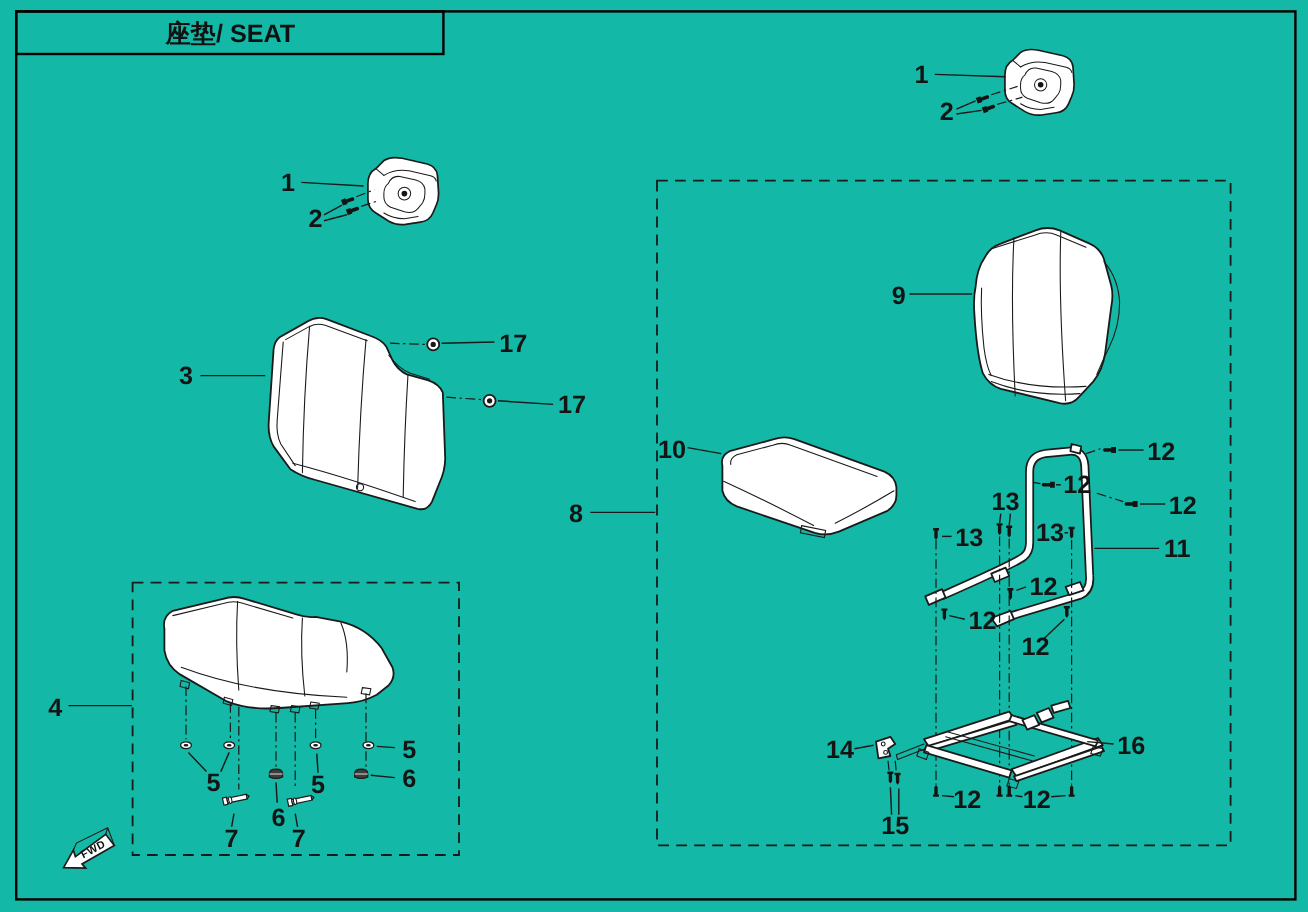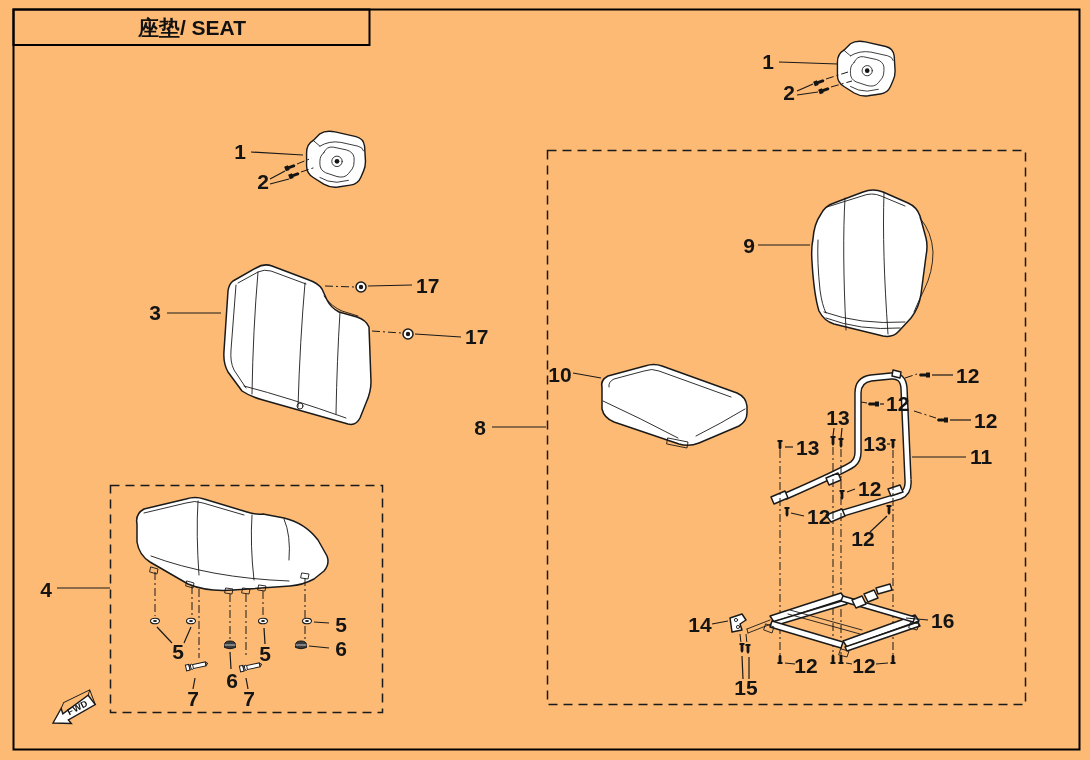--- a/index.html
+++ b/index.html
@@ -1,16 +1,16 @@
 <!DOCTYPE html>
 <html><head>
 <meta charset="utf-8">
 <style>
   html,body{margin:0;padding:0;background:#fff;}
-  #stage{position:relative;width:1090px;height:760px;background:#fdba74;overflow:hidden;}
+  #stage{position:relative;width:1090px;height:760px;background:#14b8a6;overflow:hidden;}
   svg{display:block;}
   .callout{font:bold 21px "Liberation Sans",sans-serif;fill:#141414;}
   .title-text{font:bold 21px "Liberation Sans",sans-serif;fill:#111;}
   .fwd-text{font:bold 9px "Liberation Sans",sans-serif;fill:#111;letter-spacing:.5px;}
   .part{stroke:#1a1a1a;stroke-width:1.5;fill:#fff;stroke-linejoin:round;}
   .detail{stroke:#1a1a1a;stroke-width:.9;fill:none;stroke-linecap:round;}
   .ln{stroke:#1a1a1a;stroke-width:1.2;fill:none;}
   .dashdot{stroke:#1a1a1a;stroke-width:1;fill:none;stroke-dasharray:8 3 2 3;}
   .boxdash{stroke:#1a1a1a;stroke-width:1.5;fill:none;stroke-dasharray:9 6;}
   .border{stroke:#000;stroke-width:2;fill:none;}

